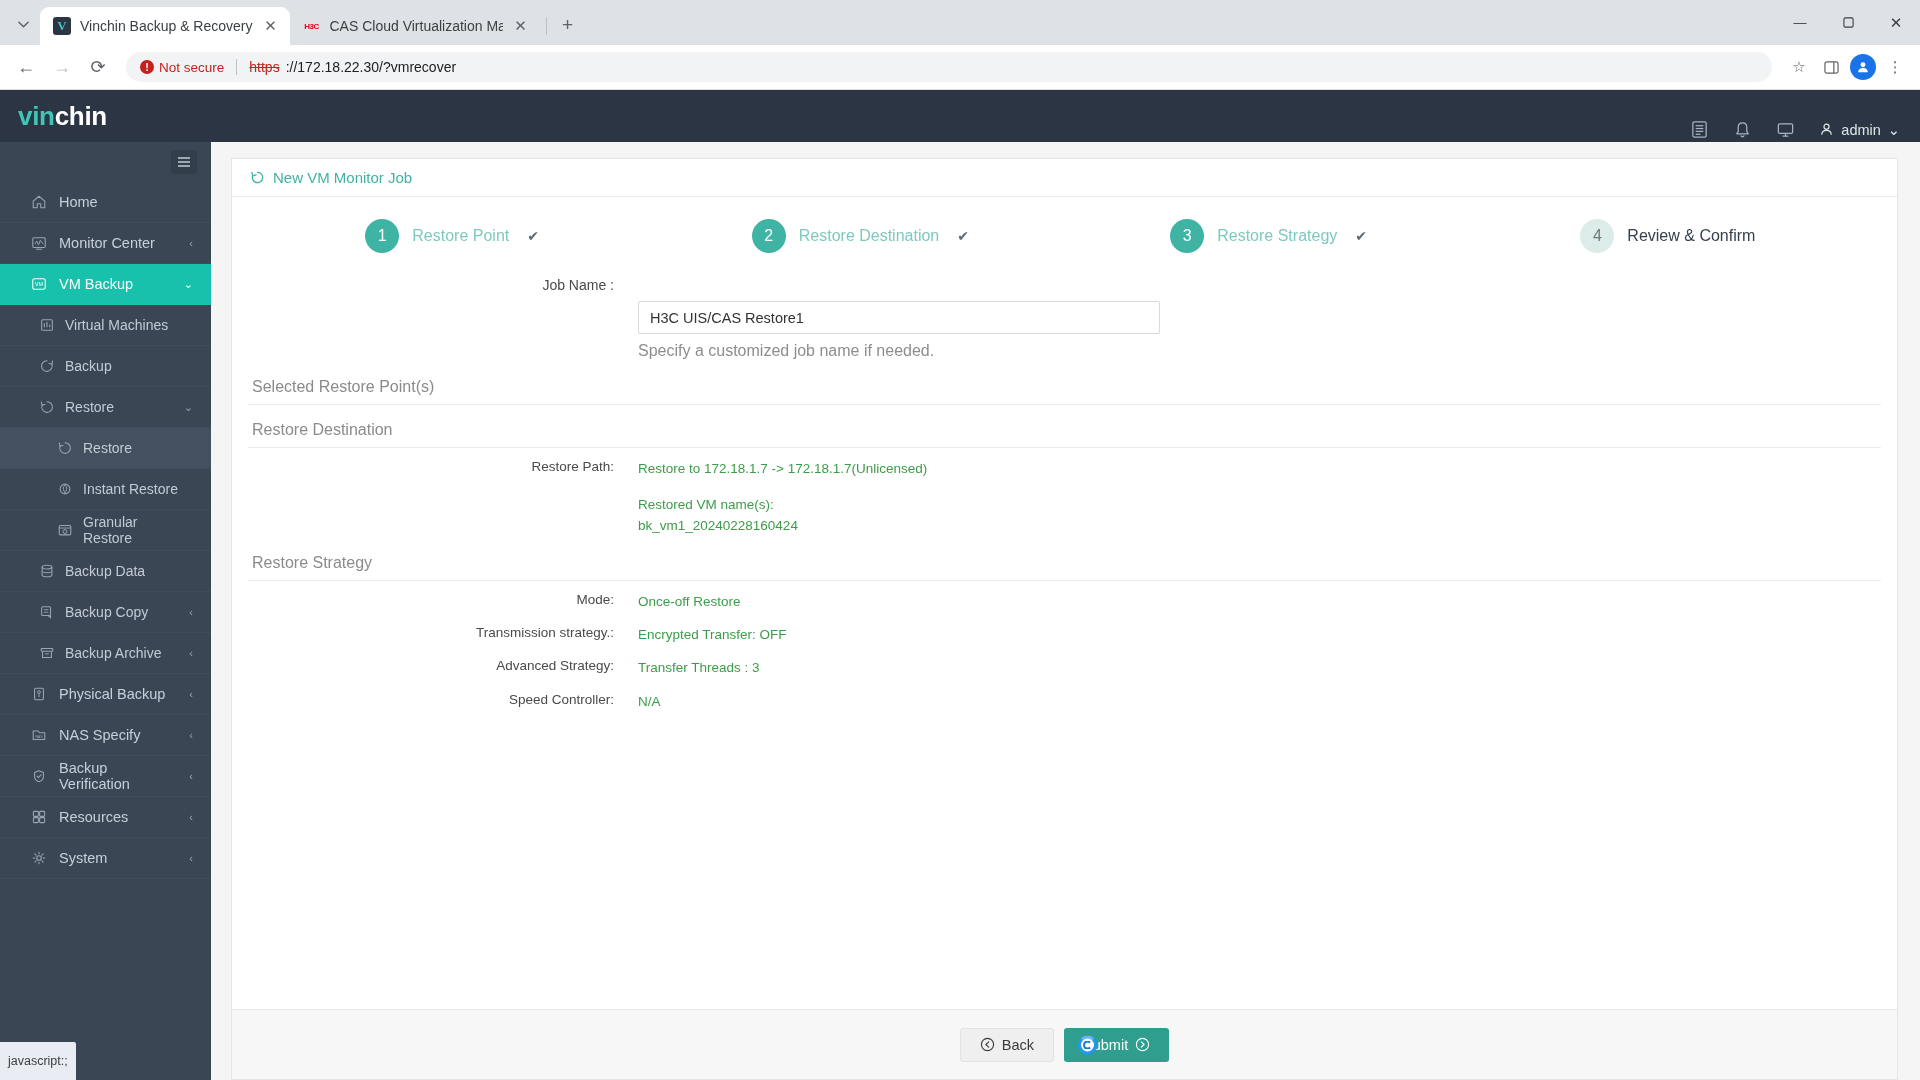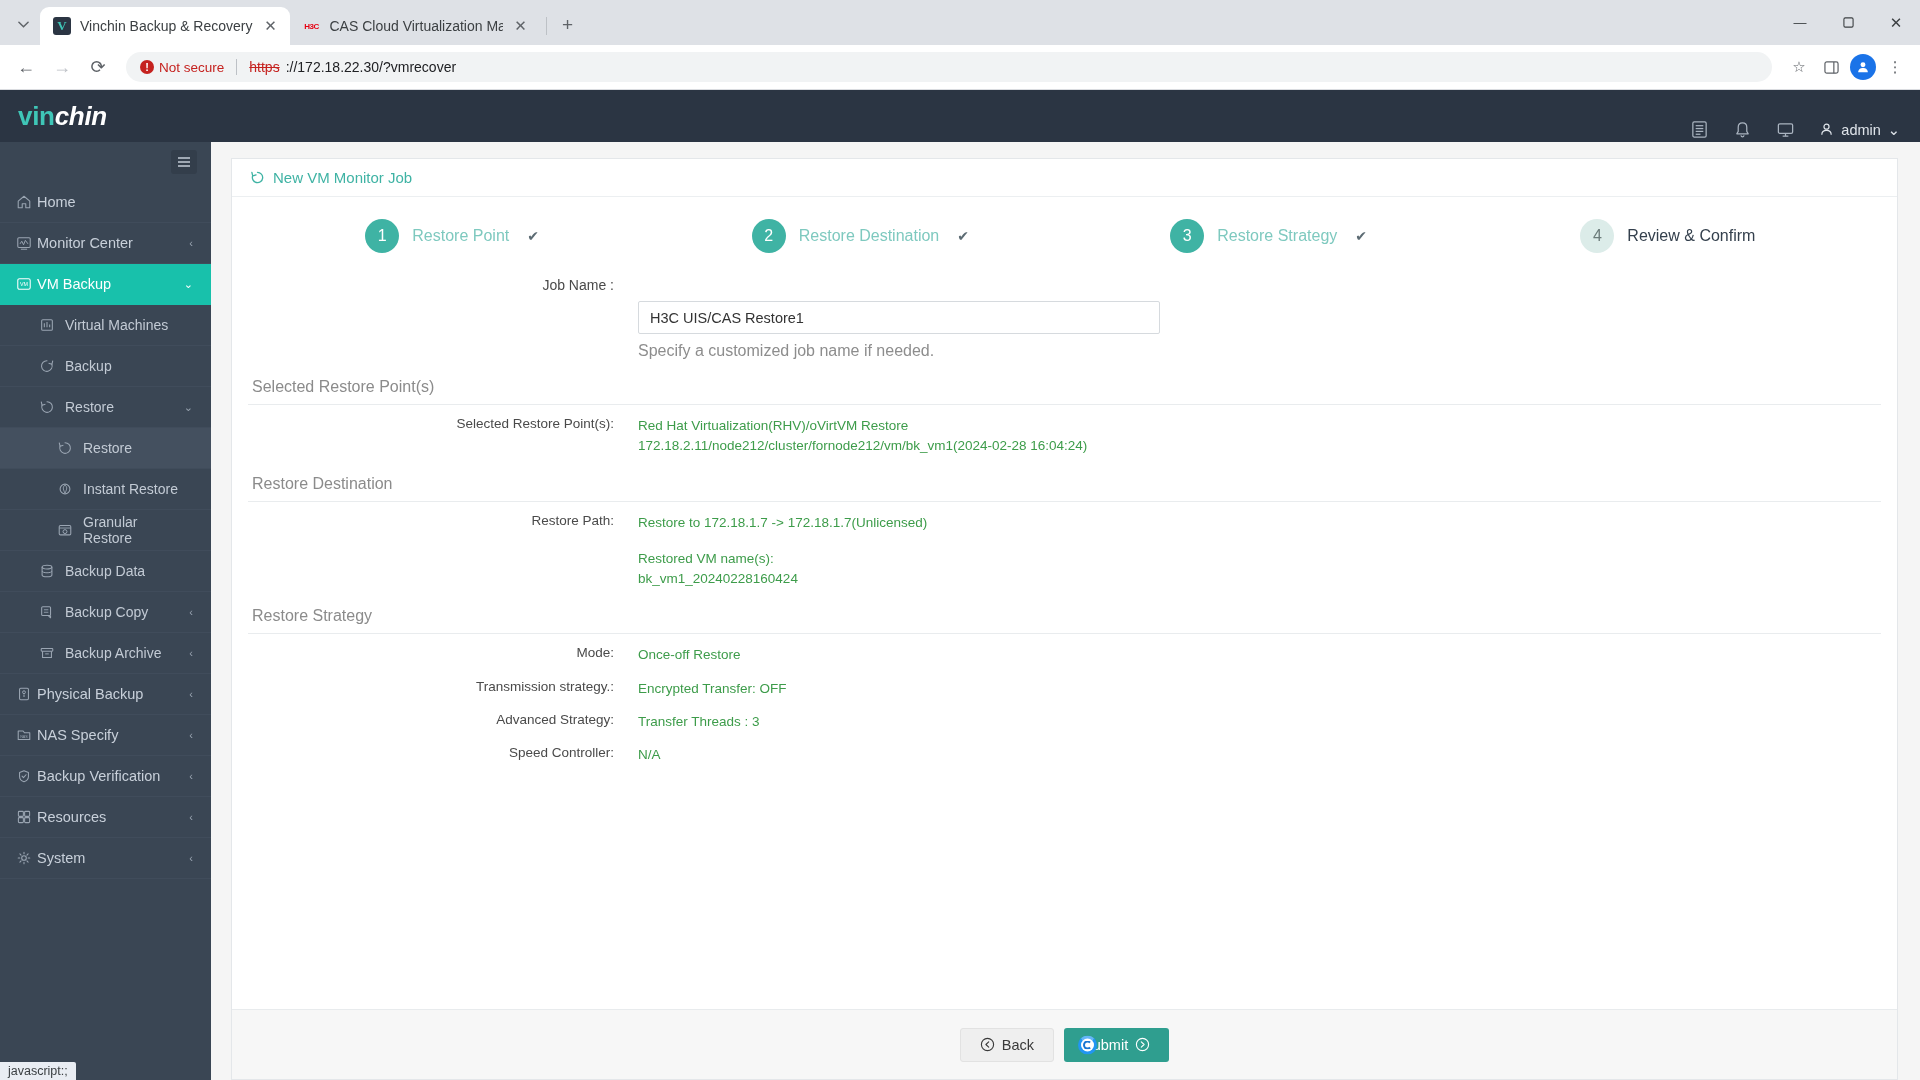--- a/index.html
+++ b/index.html
@@ -66,34 +66,34 @@
   .tb-avatar { width: 26px; height: 26px; border-radius: 50%; background: #1a73e8; color: #fff; display: flex; align-items: center; justify-content: center; font-size: 13px; }
 
   
   .app { flex: 1; display: flex; flex-direction: column; background: #f5f5f5; position: relative; }
   .app-header {
     height: 52px; background: #2b3543; display: flex; align-items: center;
     justify-content: space-between; padding: 0 20px 0 18px; flex: none;
   }
   .logo { font-size: 26px; font-weight: bold; letter-spacing: -0.3px; }
   .logo .vin { color: #3fc6b7; }
-  .logo .chin { color: #ffffff; font-style: italic; }
+  .logo .chin { color: #ffffff; }
   .hdr-icons { display: flex; align-items: center; gap: 24px; margin-top: 27px; }
   .hdr-ic { color: #aab4c0; display: flex; align-items: center; }
   .hdr-user { color: #dfe4ea; font-size: 14.5px; display: flex; align-items: center; gap: 7px; }
 
   .body-row { flex: 1; display: flex; min-height: 0; }
 
   
   .sidebar { width: 211px; background: #3a4654; flex: none; color: #c4ccd6; overflow: hidden; position: relative; }
   .ham-row { height: 40px; display: flex; justify-content: flex-end; align-items: center; padding-right: 14px; }
   .ham { width: 26px; height: 24px; background: #333e4b; border-radius: 3px; display: flex; align-items: center; justify-content: center; color: #c4ccd6; font-size: 15px; }
   .nav-item {
-    height: 41px; display: flex; align-items: center; gap: 4px;
-    padding-left: 14px; font-size: 14.5px; color: #c8d0da;
+    height: 41px; display: flex; align-items: center; gap: 11px;
+    padding-left: 29px; font-size: 14.5px; color: #c8d0da;
     border-bottom: 1px solid #404c5b; position: relative;
   }
   .nav-item .ic { width: 19px; display: flex; align-items: center; justify-content: center; flex: none; color: #9aa5b2; }
   .nav-item .lbl { flex: 1; }
   .nav-item .caret { margin-right: 18px; font-size: 11px; color: #9aa5b2; }
   .nav-item.active { background: #18c1ab; color: #fff; border-bottom-color: #18c1ab; }
   .nav-item.active .ic, .nav-item.active .caret { color: #fff; }
   .nav-item.active::after {
     content: ""; position: absolute; right: -10px; top: 0;
     border-top: 20.5px solid transparent; border-bottom: 20.5px solid transparent;
@@ -160,21 +160,21 @@
     position: absolute; left: 14px; top: 50%; transform: translateY(-50%);
     width: 19px; height: 19px; border-radius: 50%;
     border: 3px solid #2196f3; border-top-color: #64b5f6; background: #fff;
   }
   .spinner::after {
     content: ""; position: absolute; inset: 2px; border-radius: 50%;
     border: 2px solid #1976d2; border-right-color: transparent;
   }
 
   .statusbar {
-    position: absolute; left: 0; bottom: 0; height: 18px;
+    position: absolute; left: 0; bottom: 0; height: 38px;
     background: #e9edf3; border-top-right-radius: 2px;
     display: flex; align-items: center; padding: 0 8px;
     font-size: 12.5px; color: #3c4043; z-index: 20;
   }
   .statusbar-fill { position: absolute; left: 0; bottom: 0; height: 22px; width: 211px; background: #3a4654; z-index: 19; }
 </style>
 </head>
 <body>
 
 <div class="browser">
@@ -529,27 +529,20 @@
             <div class="form-row">
               <div class="form-label">Job Name :</div>
               <div>
                 <input class="jobname-input" type="text" value="H3C UIS/CAS Restore1" style="">
                 <div class="form-hint">Specify a customized job name if needed.</div>
               </div>
             </div>
 
             <div id="sections">
                 <div class="sec-head">Selected Restore Point(s)</div>
-                <div class="form-row">
-                  <div class="lbl-plain">Selected Restore Point(s):</div>
-                  <div class="val">
-                    <span class="line">Red Hat Virtualization(RHV)/oVirtVM Restore</span>
-                    <span class="line">172.18.2.11/node212/cluster/fornode212/vm/bk_vm1(2024-02-28 16:04:24)</span>
-                  </div>
-                </div>
                 <div class="sec-head">Restore Destination</div>
                 <div class="form-row">
                   <div class="lbl-plain">Restore Path:</div>
                   <div class="val">
                     <span class="line">Restore to 172.18.1.7 -&gt; 172.18.1.7(Unlicensed)</span>
                     <span class="gap-line"></span>
                     <span class="line">Restored VM name(s):</span>
                     <span class="line">bk_vm1_20240228160424</span>
                   </div>
                 </div>

